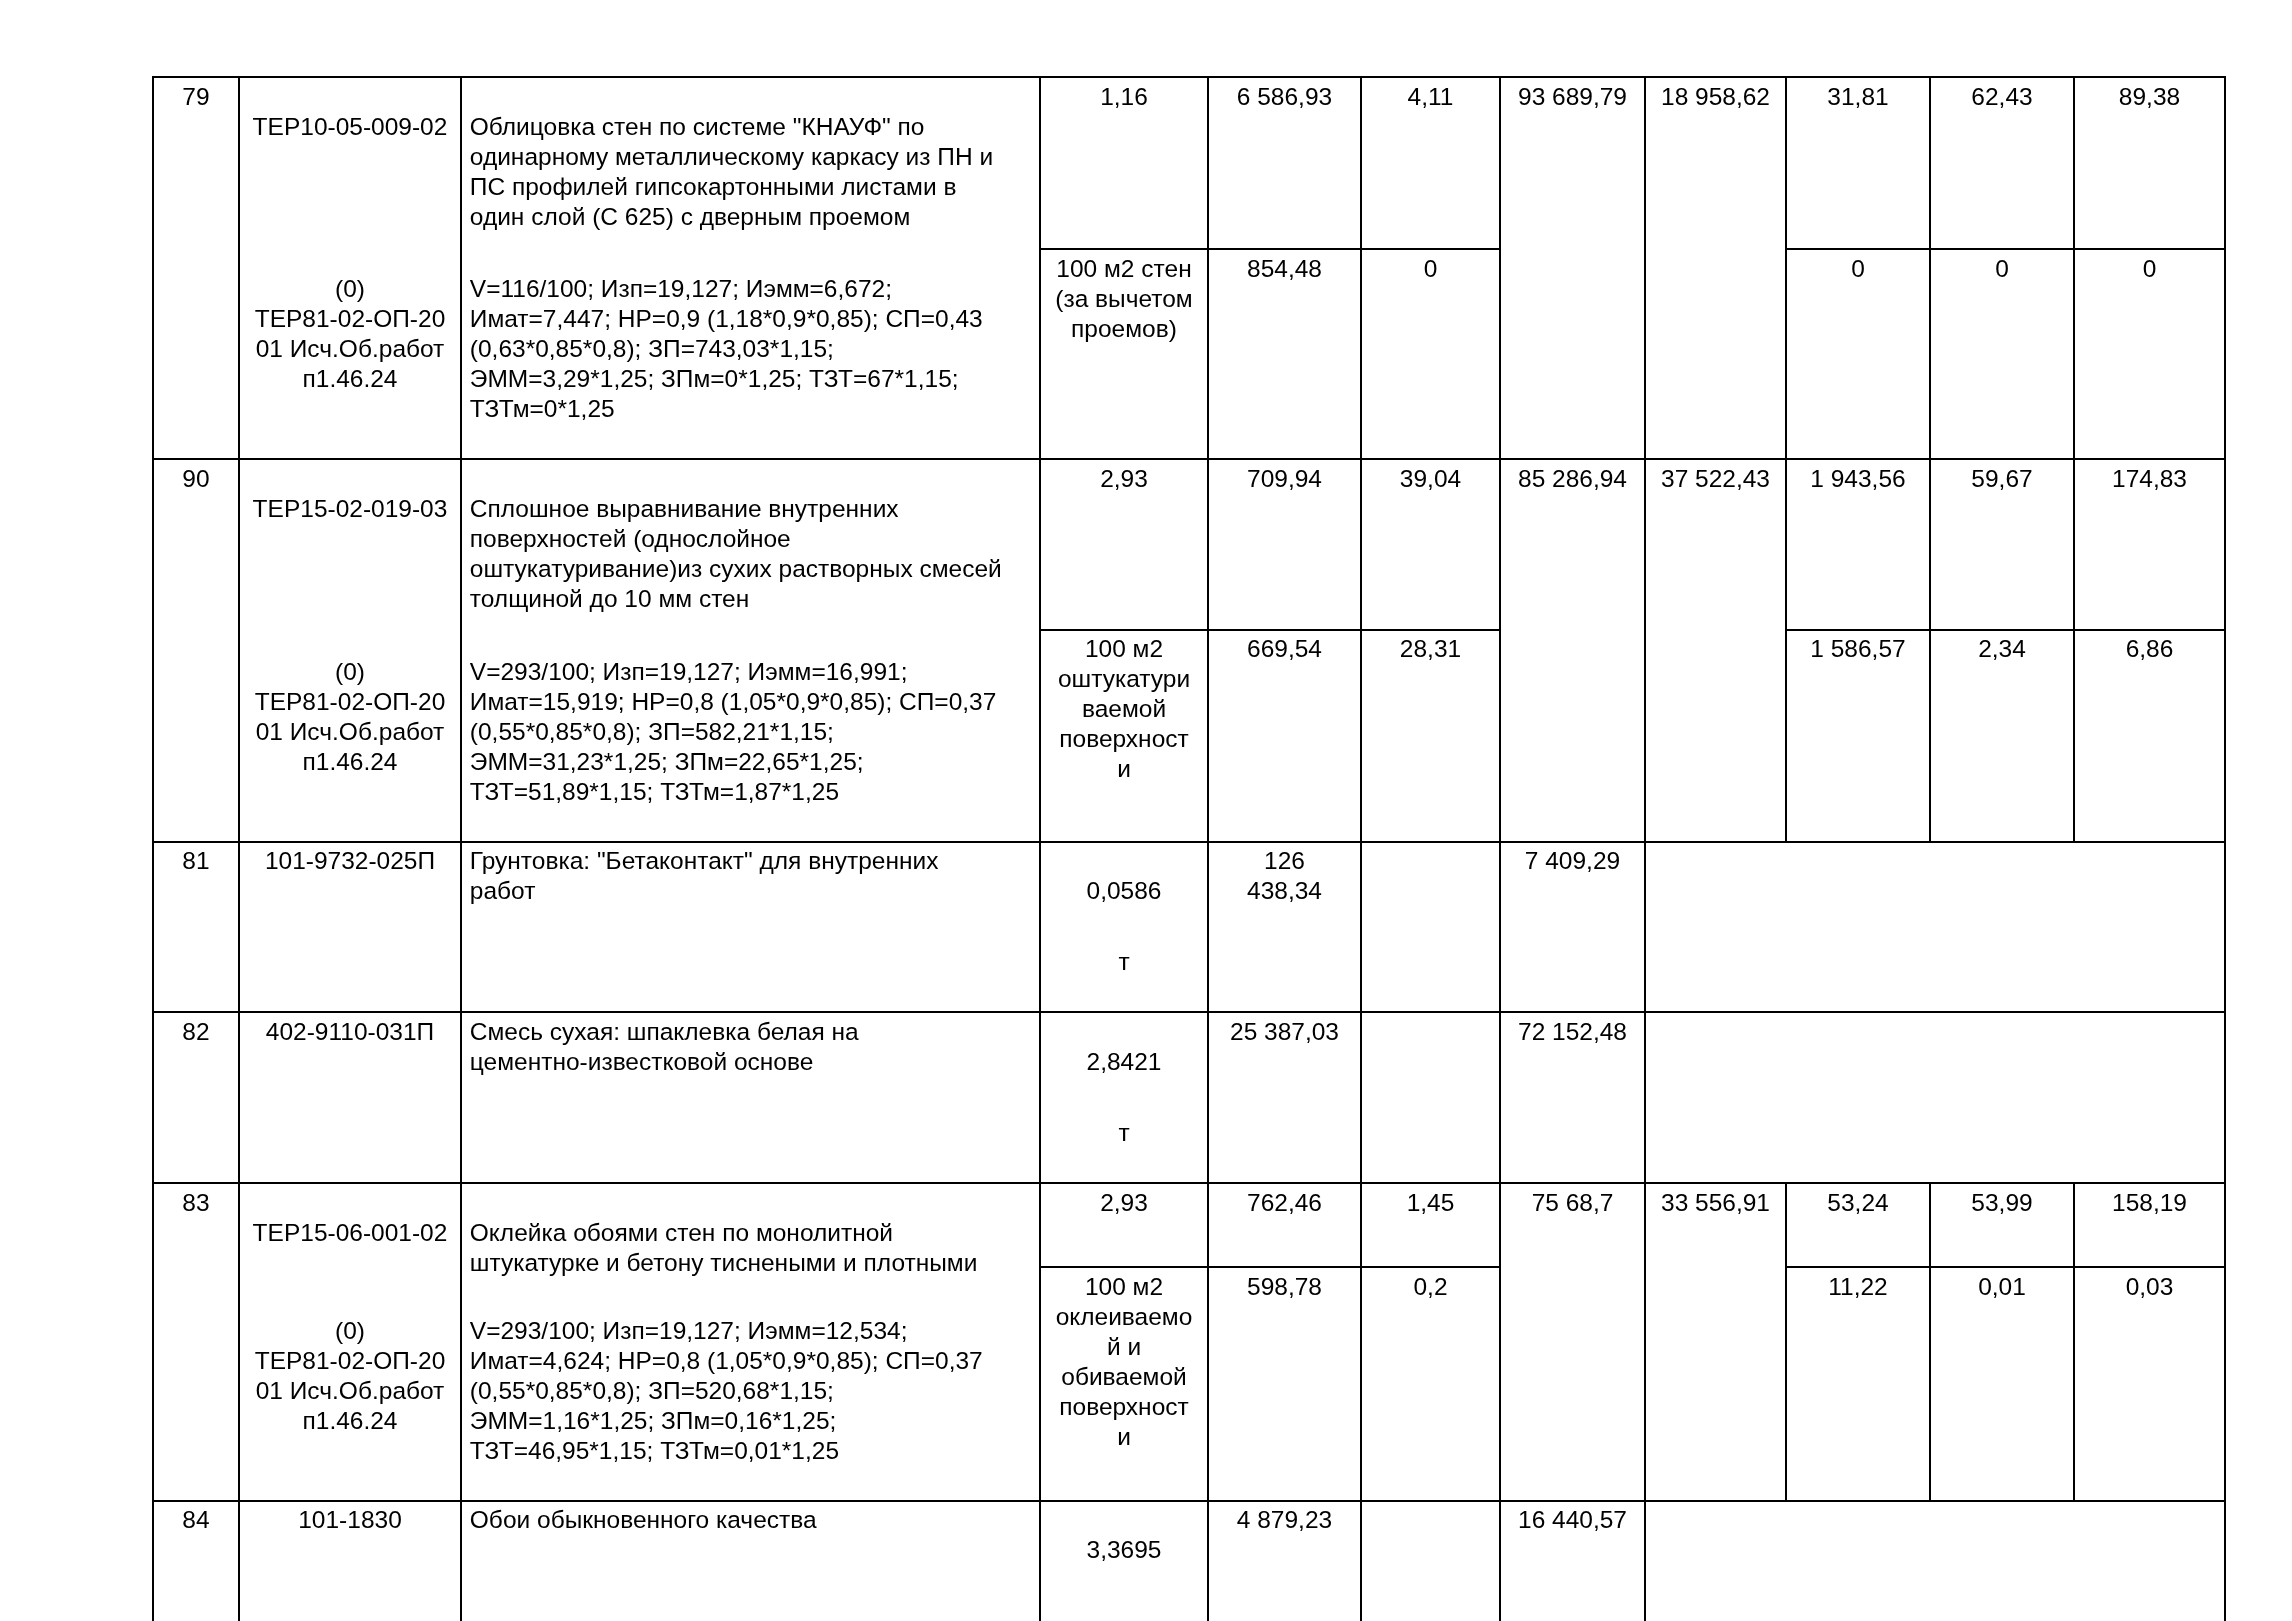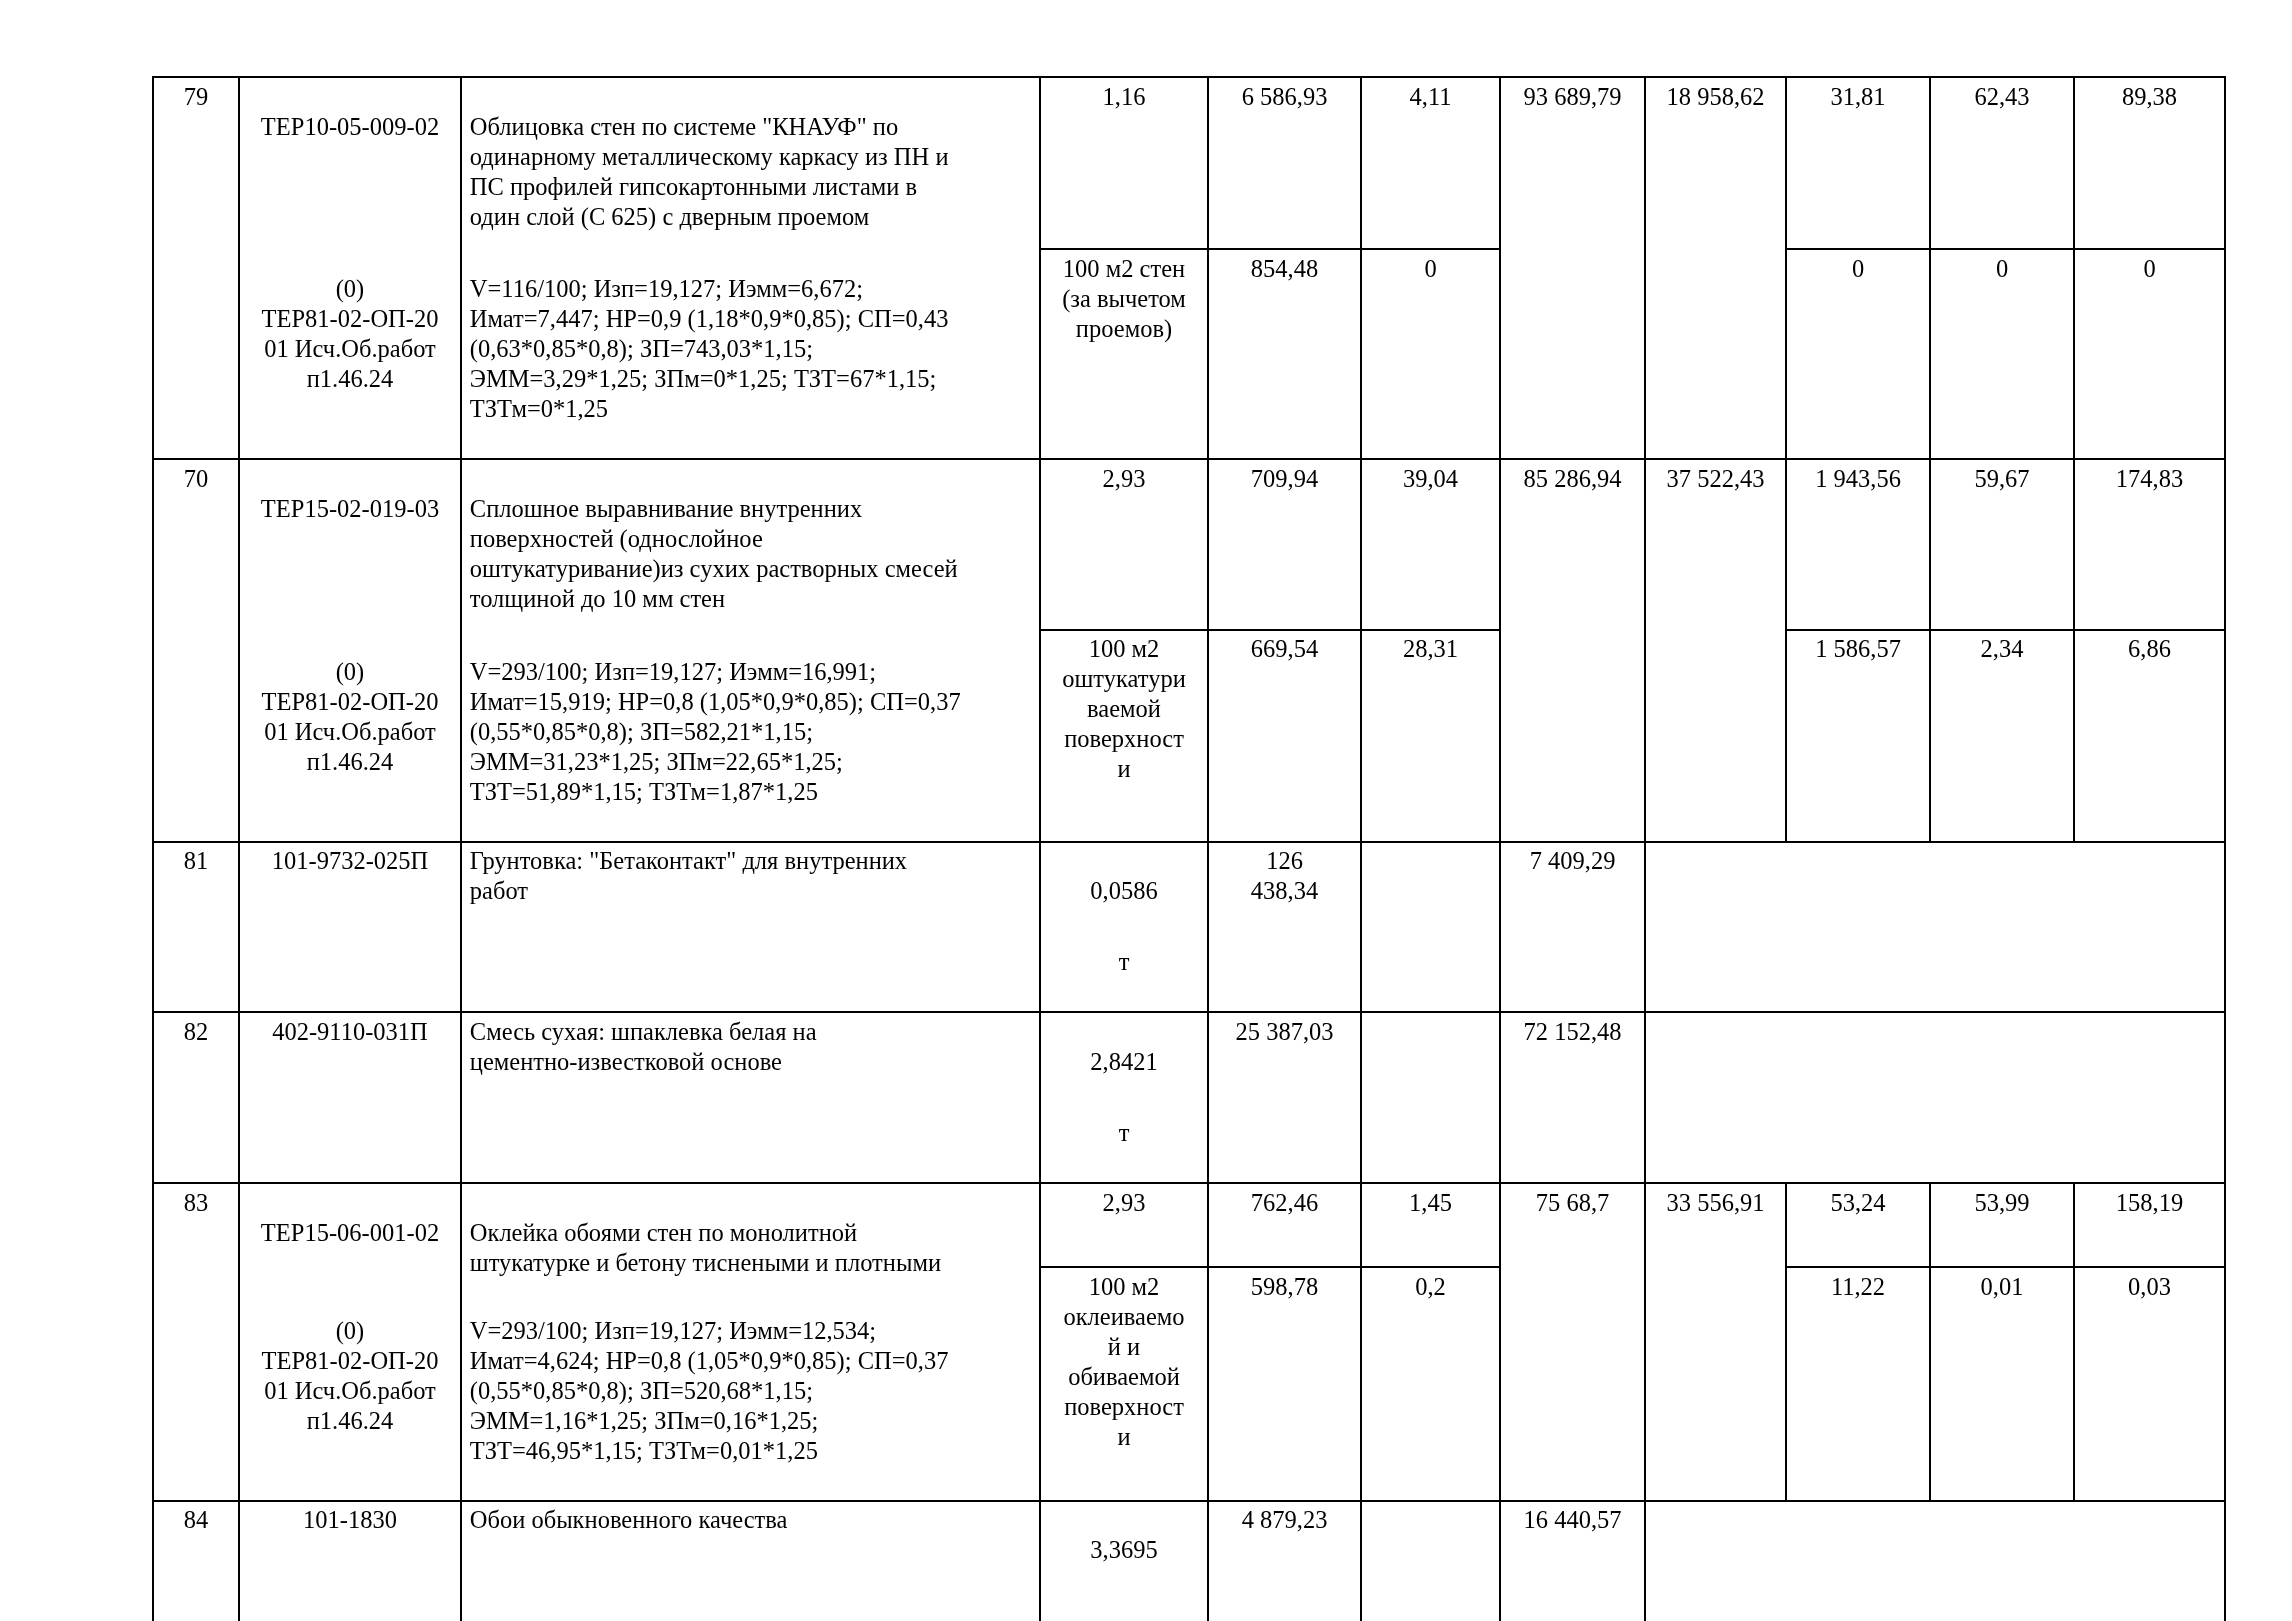--- a/index.html
+++ b/index.html
@@ -6,21 +6,21 @@
     margin: 0;
     padding: 0;
     background: #ffffff;
   }
   .page {
     position: relative;
     width: 1847px;
     height: 1621px;
     background: #ffffff;
     color: #000000;
-    font-family: Liberation Serif, serif;
+    font-family: Liberation Sans, sans-serif;
     font-size: 24.5px;
     line-height: 30px;
   }
   table.est {
     position: absolute;
     left: 152px;
     top: 76px;
     width: 2073px;
     border-collapse: collapse;
     table-layout: fixed;
@@ -96,21 +96,21 @@
 (за вычетом
 проемов)</td>
       <td class="c-right">854,48</td>
       <td class="c-right">0</td>
       <td class="c-right">0</td>
       <td class="c-right">0</td>
       <td class="c-right">0</td>
     </tr>
 
     <tr class="grp" style="height:137px">
-      <td class="c-center" rowspan="2">70</td>
+      <td class="c-center" rowspan="2">90</td>
       <td class="c-center" rowspan="2">
         <div class="stack-top" style="height:133px">ТЕР15-02-019-03</div>
         <div>(0)
 ТЕР81-02-ОП-20
 01 Исч.Об.работ
 п1.46.24</div>
       </td>
       <td class="c-left" rowspan="2">
         <div class="stack-top" style="height:133px">Сплошное выравнивание внутренних
 поверхностей (однослойное

